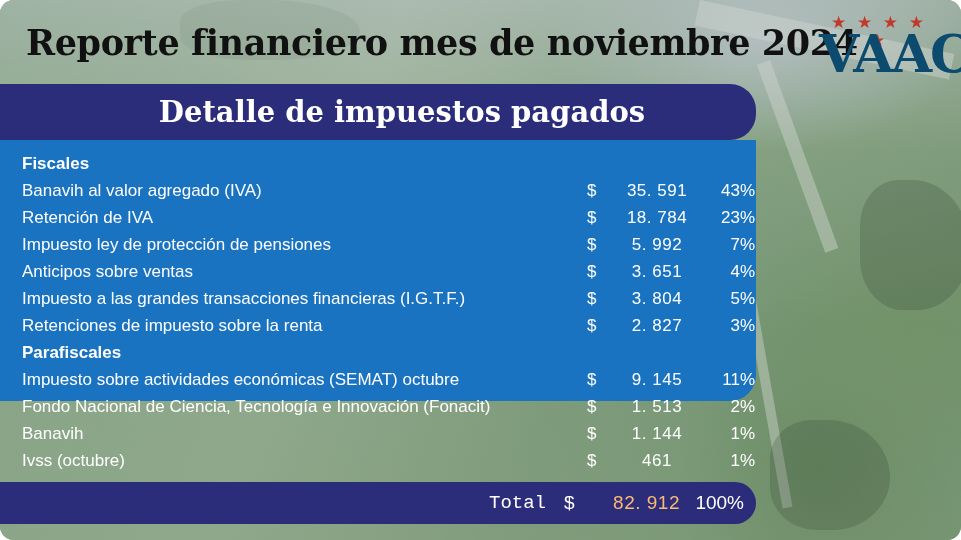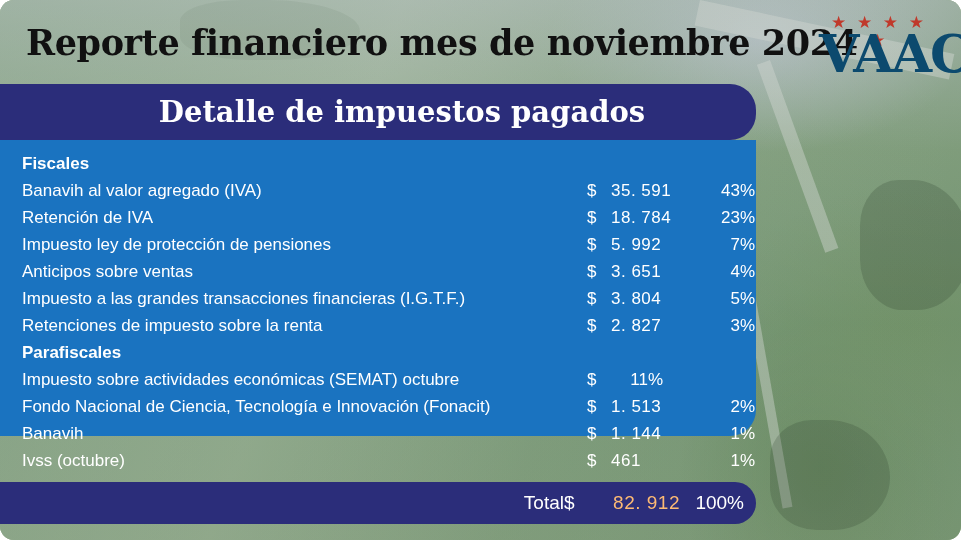--- a/index.html
+++ b/index.html
@@ -90,21 +90,21 @@
     font-size: 29px;
     color: #ffffff;
     letter-spacing: 0px;
     margin-left: 48px;
   }
 
   
   .panel {
     position: absolute;
     left: 0; top: 140px;
-    width: 756px; height: 296px;
+    width: 756px; height: 261px;
     background: #1a73c0;
     border-bottom-right-radius: 26px;
     padding: 10px 0 11px 0;
   }
   .rows { width: 100%; }
   .row {
     display: flex;
     align-items: baseline;
     height: 27px;
     padding-left: 22px;
@@ -124,21 +124,21 @@
     width: 24px;
     color: #ffffff;
     font-size: 17px;
     text-align: left;
     line-height: 27px;
   }
   .row .amt {
     width: 92px;
     color: #ffffff;
     font-size: 17px;
-    text-align: left;
+    text-align: center;
     line-height: 27px;
     letter-spacing: 0.5px;
   }
   .row .pct {
     width: 52px;
     color: #ffffff;
     font-size: 17px;
     text-align: right;
     line-height: 27px;
   }
@@ -152,20 +152,22 @@
     border-top-right-radius: 22px;
     border-bottom-right-radius: 22px;
     display: flex;
     align-items: center;
     justify-content: flex-end;
     padding-right: 12px;
   }
   .total .t-label {
     color: #ffffff;
     font-size: 19px;
+    margin-right: 18px;
+    font-family: Liberation Mono, monospace;
   }
   .total .t-cur {
     color: #ffffff;
     font-size: 19px;
     width: 20px;
   }
   .total .t-amt {
     color: #fdba74;
     font-size: 19px;
     width: 96px;
@@ -250,20 +252,21 @@
         </div>
         <div class="row section">
           <span class="label">Parafiscales</span>
           <span class="cur"></span>
           <span class="amt"></span>
           <span class="pct"></span>
         </div>
         <div class="row">
           <span class="label">Impuesto sobre actividades económicas (SEMAT) octubre</span>
           <span class="cur">$</span>
+          <span class="amt">9. 145</span>
           <span class="pct">11%</span>
         </div>
         <div class="row">
           <span class="label">Fondo Nacional de Ciencia, Tecnología e Innovación (Fonacit)</span>
           <span class="cur">$</span>
           <span class="amt">1. 513</span>
           <span class="pct">2%</span>
         </div>
         <div class="row">
           <span class="label">Banavih</span>

